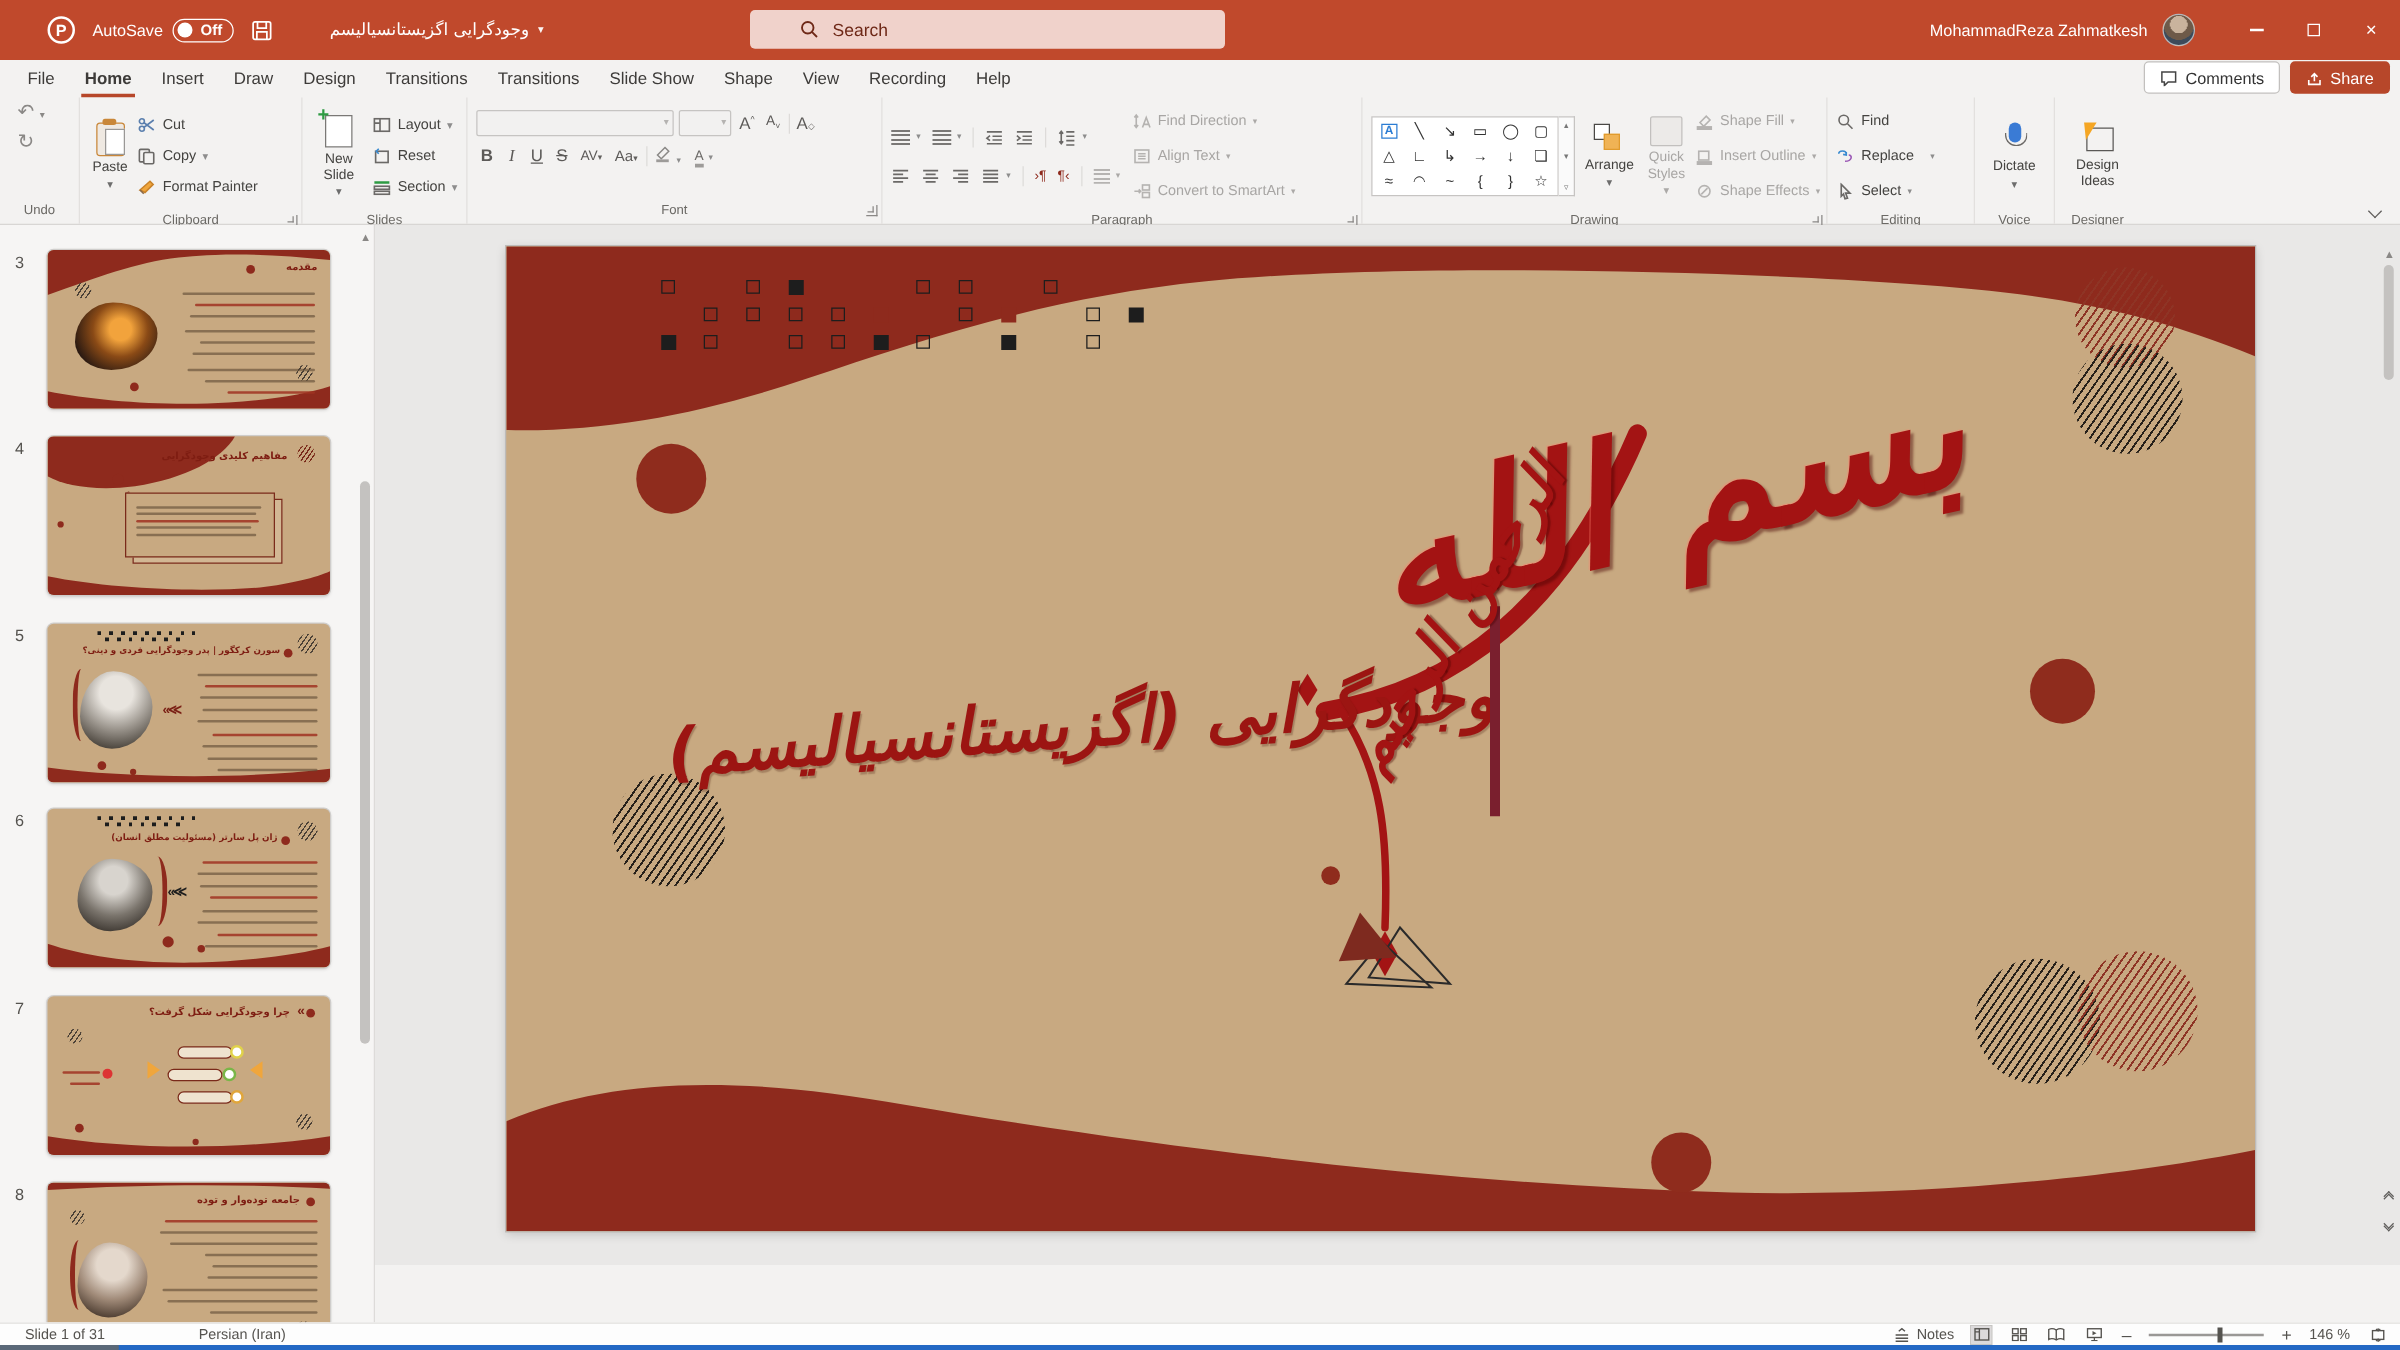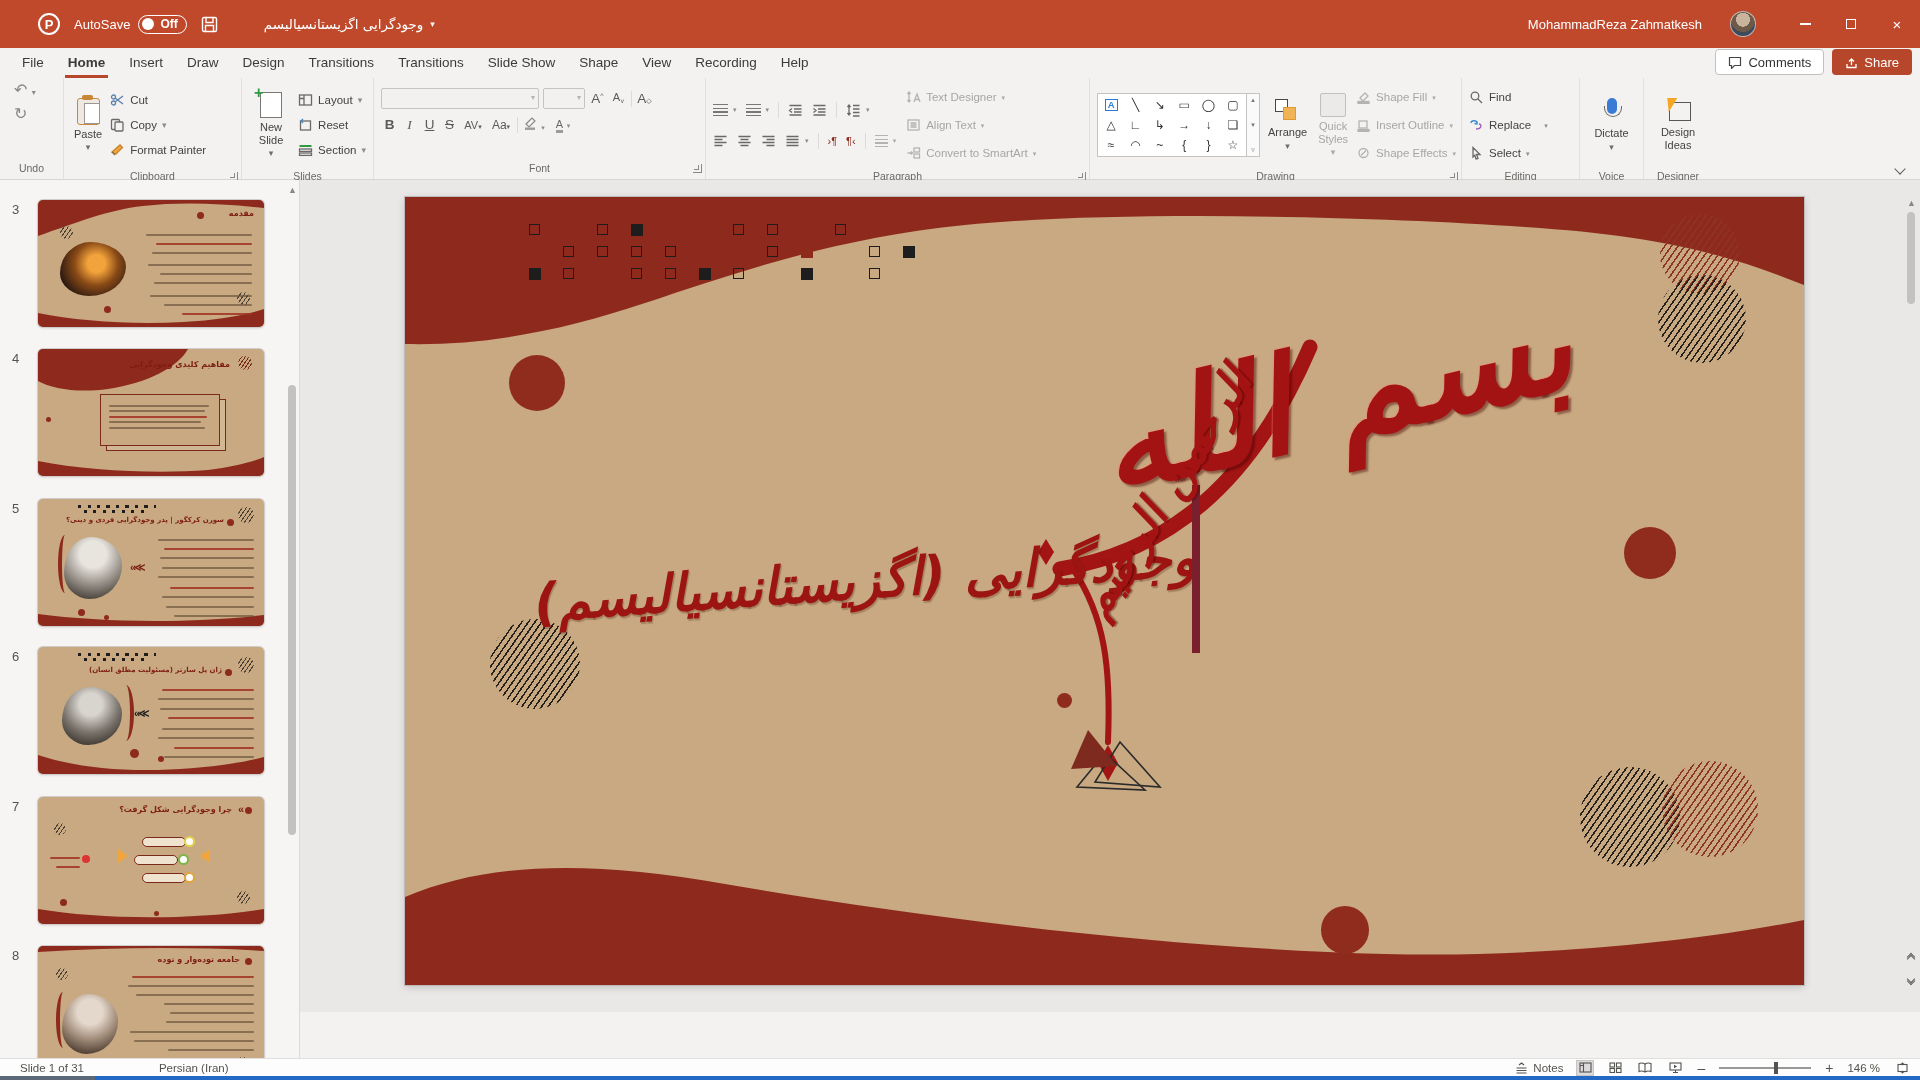--- a/index.html
+++ b/index.html
@@ -19,21 +19,21 @@
   .aslabel{font-size:13px;margin-right:8px;}
   .toggle{border:1.5px solid #fff;border-radius:10px;height:19px;display:flex;align-items:center;padding:0 8px 0 3px;gap:6px;margin-right:14px;cursor:pointer;}
   .knob{width:12px;height:12px;border-radius:50%;background:#fff;}
   .togglelbl{font-size:12px;font-weight:bold;}
   .saveic{margin-right:16px;}
   .doctitle{display:flex;align-items:center;gap:7px;font-size:13.5px;}
   .caret{font-size:9px;line-height:1;opacity:.95;}
   .search{position:absolute;left:600px;top:8px;width:380px;height:31px;background:#f0d2cb;border-radius:4px;
     display:flex;align-items:center;gap:10px;padding-left:66px;color:#6e2817;font-size:14px;cursor:text;}
   .tright{position:absolute;right:0;top:0;height:48px;display:flex;align-items:center;}
-  .uname{font-size:13px;margin-right:28px;}
+  .uname{font-size:13px;margin-right:12px;}
   .avatar{width:26px;height:26px;border-radius:50%;background:radial-gradient(circle at 50% 32%,#c9b39d 0 34%,#6e5a49 35% 60%,#3c4a5a 61%);margin-right:26px;border:1px solid rgba(255,255,255,.6);}
   .winbtn{width:46px;height:48px;display:flex;align-items:center;justify-content:center;font-size:15px;cursor:pointer;}
   .minbar{width:11px;height:1.5px;background:#fff;}
   .restore{width:10px;height:10px;border:1.2px solid #fff;position:relative;}
   .restore::before{content:"";position:absolute;left:2px;bottom:2px;width:10px;height:10px;border:1.2px solid #fff;border-bottom:none;border-left:none;opacity:0;}
 
   
   .tabrow{height:30px;background:var(--ribbed);display:flex;align-items:center;padding-left:10px;position:relative;}
   .tab{padding:0 12px;height:30px;line-height:30px;font-size:13.5px;color:#3d3b39;position:relative;cursor:pointer;white-space:nowrap;}
   .tab.active{font-weight:bold;}
@@ -159,20 +159,27 @@
       <span class="togglelbl">Off</span>
     </div>
     <svg class="saveic" width="17" height="17" viewBox="0 0 17 17" fill="none" stroke="#fff" stroke-width="1.4">
       <rect x="1.5" y="1.5" width="14" height="14" rx="1.5"></rect>
         <path d="M5 1.5v5h7v-5M4.5 15.5v-6h8v6"></path>
     </svg>
     <div class="doctitle fa" style="margin-left:30px;">
       <span class="caret">▾</span>
       <span>وجودگرایی اگزیستانسیالیسم</span>
     </div>
+    <div class="search">
+      <svg width="15" height="15" viewBox="0 0 15 15" fill="none" stroke="#6e2817" stroke-width="1.5" style="position:absolute;left:40px;">
+        <circle cx="6.2" cy="6.2" r="4.6"></circle>
+          <path d="M9.7 9.7 13.6 13.6"></path>
+      </svg>
+      <span>Search</span>
+    </div>
     <div class="tright">
       <span class="uname">MohammadReza Zahmatkesh</span>
       <div class="avatar"></div>
       <div class="winbtn">
           <span class="minbar"></span>
         </div>
       <div class="winbtn">
           <span class="restore"></span>
         </div>
       <div class="winbtn">
@@ -389,21 +396,21 @@
                 <span class="bars g" style="width:13px;"></span>
                 <span class="caret" style="font-size:7px;">▾</span>
               </span>
           </div>
         </div>
         <div class="col dis" style="gap:7px;">
           <div class="srow">
             <svg class="is" viewBox="0 0 15 14">
                 <path d="M3 2v10M1.5 4 3 2l1.5 2M1.5 10 3 12l1.5-2M8 12 11 4l3 8M9 9.5h4"></path>
               </svg>
-            <span>Text Designer</span>
+            <span>Find Direction</span>
               <span class="caret" style="font-size:7px;">▾</span>
           </div>
           <div class="srow">
             <svg class="is" viewBox="0 0 15 14">
                 <rect x="2" y="2" width="11" height="10"></rect>
                 <path d="M4.5 5h6M4.5 7h6M4.5 9h6"></path>
               </svg>
             <span>Align Text</span>
               <span class="caret" style="font-size:7px;">▾</span>
           </div>

